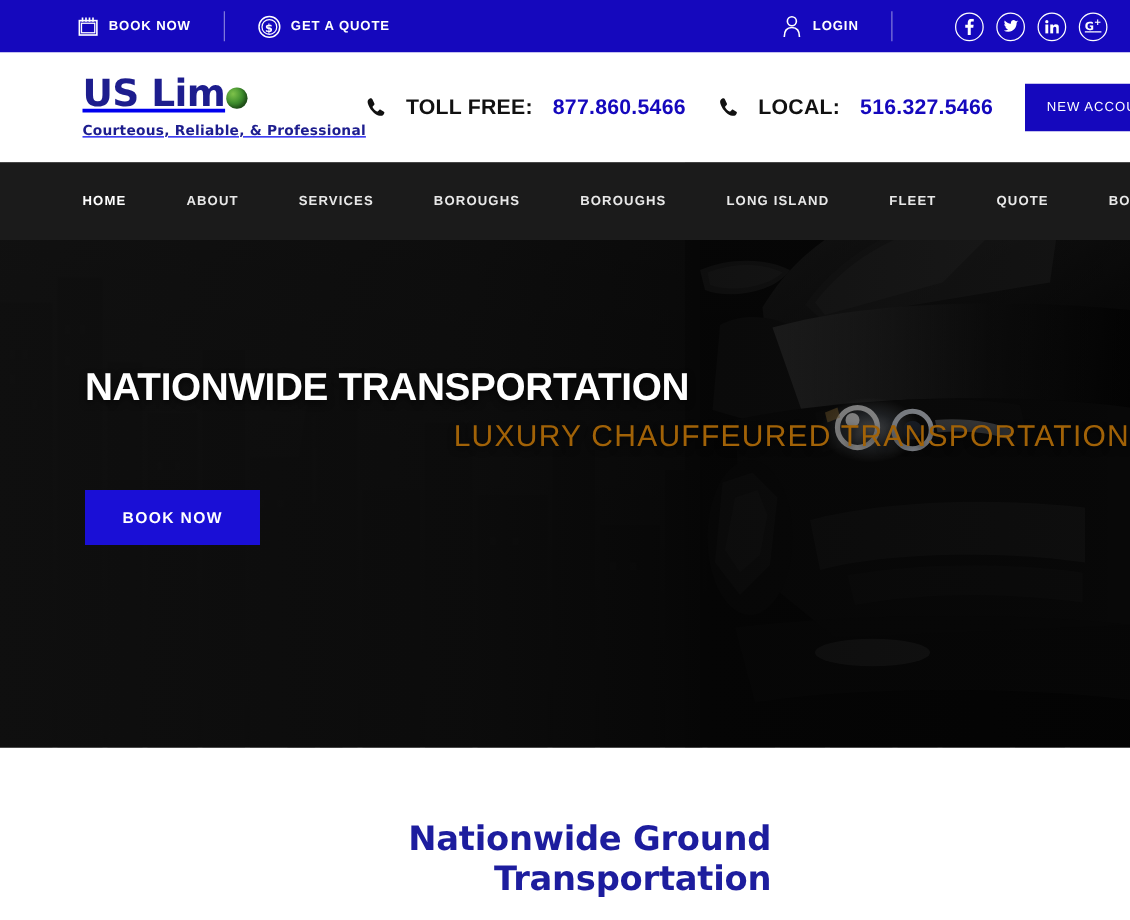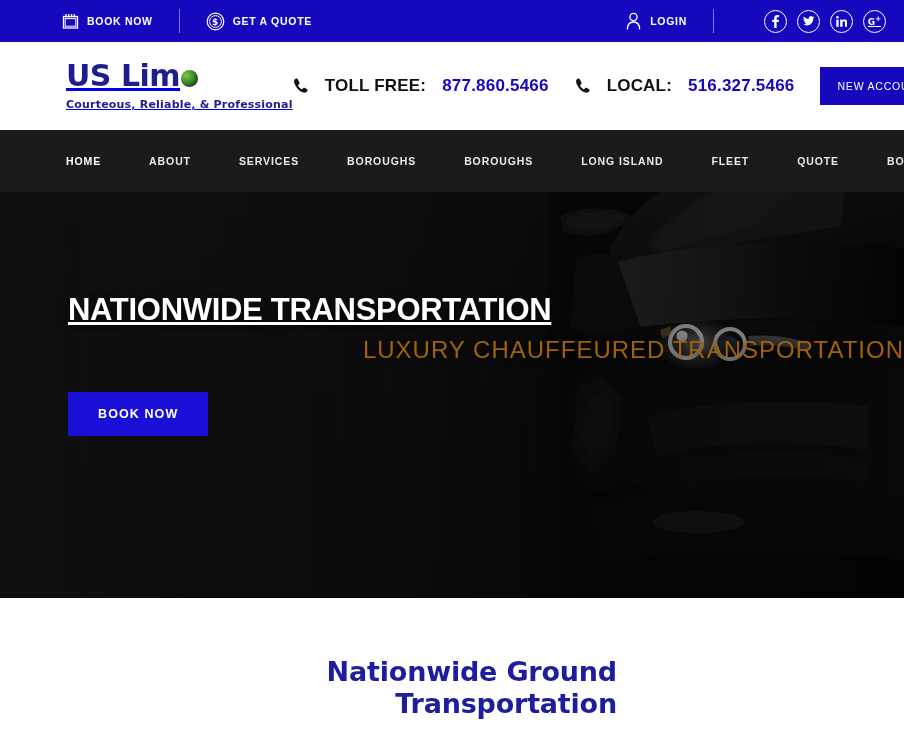--- a/index.html
+++ b/index.html
@@ -164,21 +164,20 @@
     padding: 102px 0 0 68px;
   }
   .hero-title {
     color: #ffffff;
     font-size: 31px;
     font-weight: bold;
     letter-spacing: -0.3px;
     line-height: 1.05;
     text-shadow: 0 2px 6px rgba(0,0,0,0.6);
     white-space: nowrap;
-    text-decoration: underline;
   }
   .hero-sub {
     color: #a16207;
     font-size: 24px;
     font-weight: normal;
     letter-spacing: 1px;
     margin-top: 9px;
     text-shadow: 0 2px 6px rgba(0,0,0,0.6);
     white-space: nowrap;
     text-align: right;

